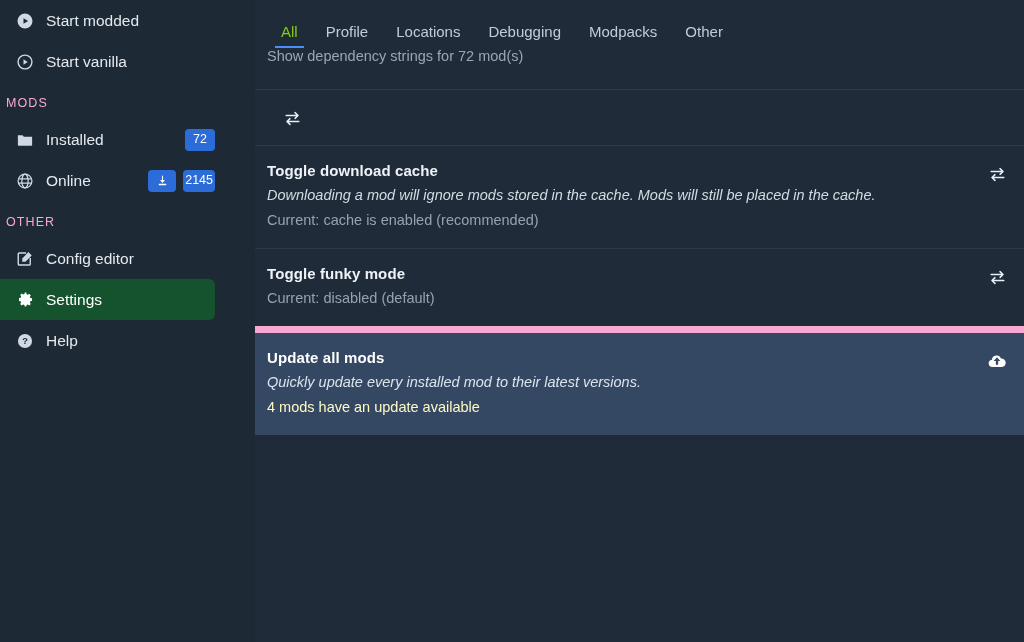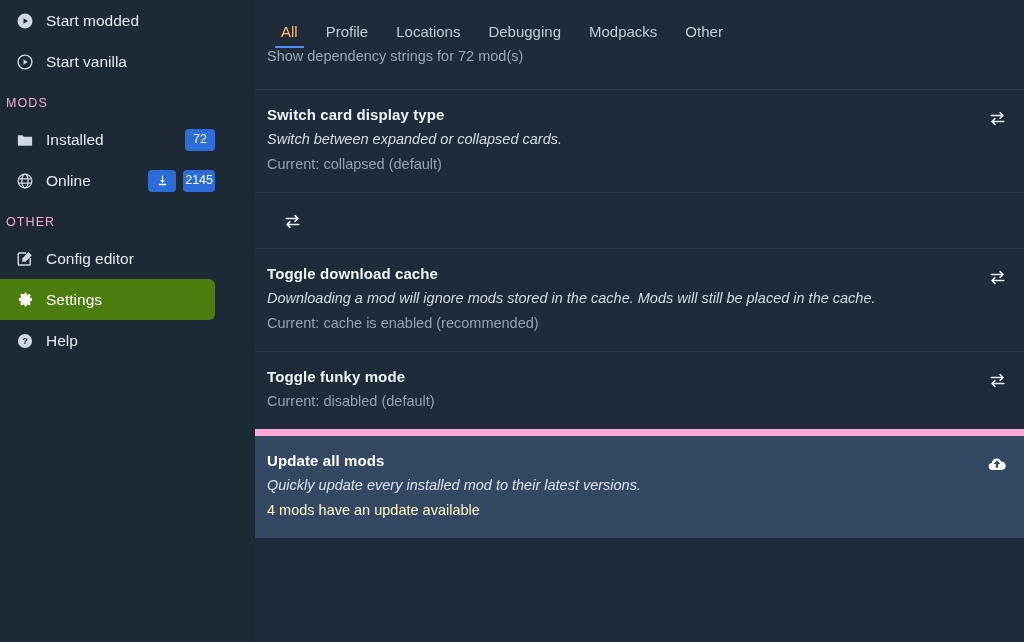--- a/index.html
+++ b/index.html
@@ -47,21 +47,21 @@
     flex: 0 0 22px;
     display: flex;
     align-items: center;
     justify-content: center;
     margin-right: 10px;
     color: #cfd8e3;
   }
   .nav-item .lbl { white-space: nowrap; }
 
   .nav-item.active {
-    background: #4d7c0f;
+    background: #14532d;
     color: #ffffff;
     border-radius: 0 6px 6px 0;
     width: 215px;
   }
   .nav-item.active .ico { color: #ffffff; }
 
   .section-head {
     color: #f9a8d4;
     font-size: 12.5px;
     letter-spacing: 1.1px;
@@ -121,21 +121,21 @@
     position: relative;
   }
   .tab {
     position: relative;
     padding: 0 14px 9px 14px;
     font-size: 15px;
     color: #c3ccd6;
     cursor: pointer;
     line-height: 1;
   }
-  .tab.active { color: #fdba74; }
+  .tab.active { color: #84cc16; }
   .tab.active::after {
     content: "";
     position: absolute;
     left: 8px; right: 8px; bottom: 0;
     height: 2px;
     background: #4c8ef7;
   }
 
   .list {
     flex: 1 1 auto;
@@ -317,33 +317,20 @@
       <div class="tab">Modpacks</div>
       <div class="tab">Other</div>
     </div>
 
     <div class="list">
 
       <div class="row-cut">
         <div class="sub">Show dependency strings for 72 mod(s)</div>
       </div>
 
-      <div class="row">
-        <div class="texts">
-          <div class="title">Switch card display type</div>
-          <div class="desc">Switch between expanded or collapsed cards.</div>
-          <div class="status">Current: collapsed (default)</div>
-        </div>
-        <div class="act">
-          <svg width="19" height="19" viewBox="0 0 24 24" fill="none" stroke="#e8eef5" stroke-width="1.9" stroke-linecap="round" stroke-linejoin="round">
-            <path d="M4 8.2h15M15.2 4.6 19 8.2l-3.8 3.6"></path>
-            <path d="M20 15.8H5M8.8 12.2 5 15.8l3.8 3.6"></path>
-          </svg>
-        </div>
-      </div>
 
       <div class="row">
         <div class="act">
           <svg width="19" height="19" viewBox="0 0 24 24" fill="none" stroke="#e8eef5" stroke-width="1.9" stroke-linecap="round" stroke-linejoin="round">
             <path d="M4 8.2h15M15.2 4.6 19 8.2l-3.8 3.6"></path>
             <path d="M20 15.8H5M8.8 12.2 5 15.8l3.8 3.6"></path>
           </svg>
         </div>
       </div>
 

